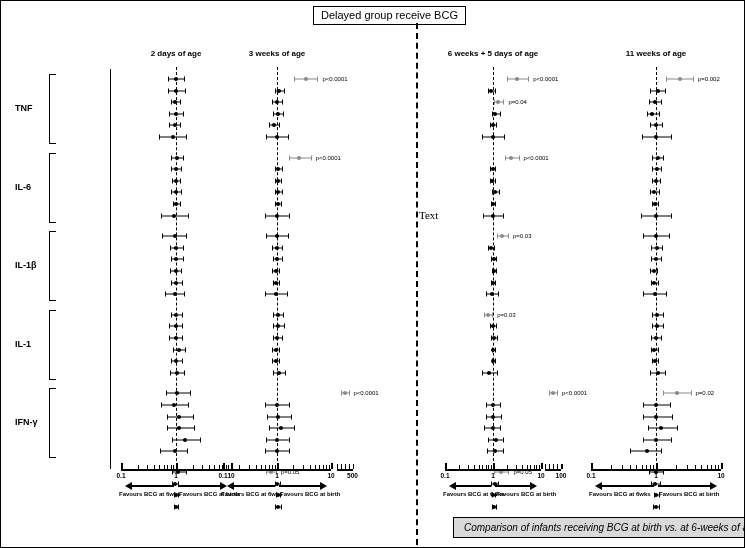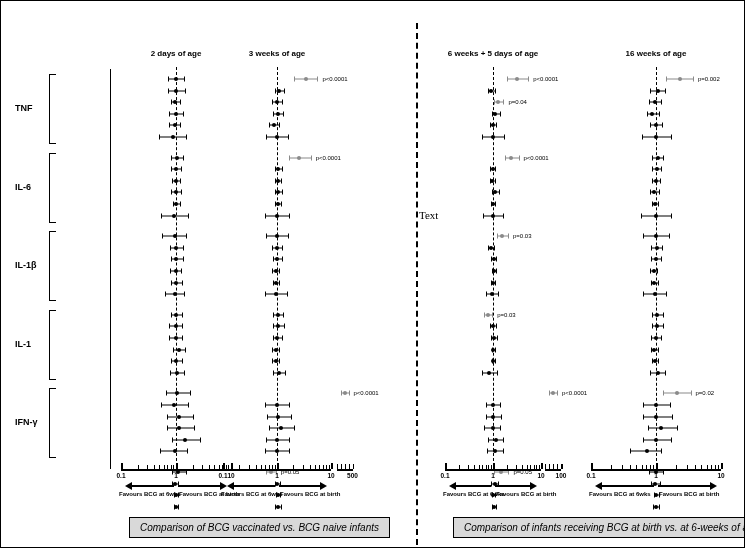--- a/index.html
+++ b/index.html
@@ -46,20 +46,21 @@
               font-size:10px;font-style:italic;text-align:center;
               padding:4px 10px;white-space:nowrap;}
 
   .freetext{position:absolute;font-size:11px;font-family:"Liberation Serif",serif;white-space:nowrap;}
 </style>
 </head>
 <body>
 
 <div id="root">
 
+  <div class="hdr-box" id="hdr-box" style="left: 312px; top: 5px;">Delayed group receive BCG</div>
 
   <div class="divider" id="center-divider" style="left: 415px; top: 22px; bottom: 2px;"></div>
 
   <div class="freetext" id="free-text" style="left: 418px; top: 208px;">Text</div>
 
   <div class="labelcol" id="labelcol">
       <div class="grouplabel" style="top: 107px; left: 14px;">TNF</div>
       <div class="bracket" style="left: 48px; top: 73px; height: 68px;"></div>
       <div class="grouplabel" style="top: 185.6px; left: 14px;">IL-6</div>
       <div class="bracket" style="left: 48px; top: 151.6px; height: 68px;"></div>
@@ -599,21 +600,21 @@
         <div class="tick major" style="left: 560px; top: 463px; height: 5px;"></div>
         <div class="axlab" style="left: 560px; top: 471px;">100</div>
         <div class="arrow-line" style="left: 455px; top: 484px; width: 35px;"></div>
         <div class="arrow-head left" style="left: 448px; top: 481px;"></div>
         <div class="arrow-line" style="left: 494px; top: 484px; width: 35px;"></div>
         <div class="arrow-head right" style="left: 529px; top: 481px;"></div>
         <div class="favtxt" style="left: 442px; top: 490px;">Favours BCG at 6wks</div>
         <div class="favtxt" style="left: 495px; top: 490px;">Favours BCG at birth</div>
       </div>
       <div class="panel">
-        <div class="panel-title" style="left: 590px; width: 130px; top: 48px;">16 weeks of age</div>
+        <div class="panel-title" style="left: 590px; width: 130px; top: 48px;">11 weeks of age</div>
         <div class="nullline" style="left: 655px; top: 66px; height: 404px;"></div>
         <div class="ci grey" style="left: 665.489px; top: 78px; width: 26.4442px;"></div>
         <div class="cap grey" style="left: 665.489px; top: 78px;"></div>
         <div class="cap grey" style="left: 691.933px; top: 78px;"></div>
         <div class="pt grey" style="left: 678.512px; top: 78px;"></div>
         <div class="pval" style="left: 696.933px; top: 78px;">p=0.002</div>
         <div class="ci" style="left: 648.701px; top: 89.6px; width: 15.3913px;"></div>
         <div class="cap" style="left: 648.701px; top: 89.6px;"></div>
         <div class="cap" style="left: 664.092px; top: 89.6px;"></div>
         <div class="pt" style="left: 656.645px; top: 89.6px;"></div>
@@ -771,15 +772,14 @@
         <div class="axlab" style="left: 720px; top: 471px;">10</div>
         <div class="arrow-line" style="left: 601px; top: 484px; width: 52px;"></div>
         <div class="arrow-head left" style="left: 594px; top: 481px;"></div>
         <div class="arrow-line" style="left: 657px; top: 484px; width: 52px;"></div>
         <div class="arrow-head right" style="left: 709px; top: 481px;"></div>
         <div class="favtxt" style="left: 588px; top: 490px;">Favours BCG at 6wks</div>
         <div class="favtxt" style="left: 658px; top: 490px;">Favours BCG at birth</div>
       </div>
     </div>
 
-  <div class="footer-box" id="footer-left" style="left: 128px; top: 516px;">Comparison of BCG vaccinated vs. BCG naive infants</div>
   <div class="footer-box" id="footer-right" style="left: 452px; top: 516px;">Comparison of infants receiving BCG at birth vs. at 6-weeks of age</div>
 </div>
 
 </body></html>

